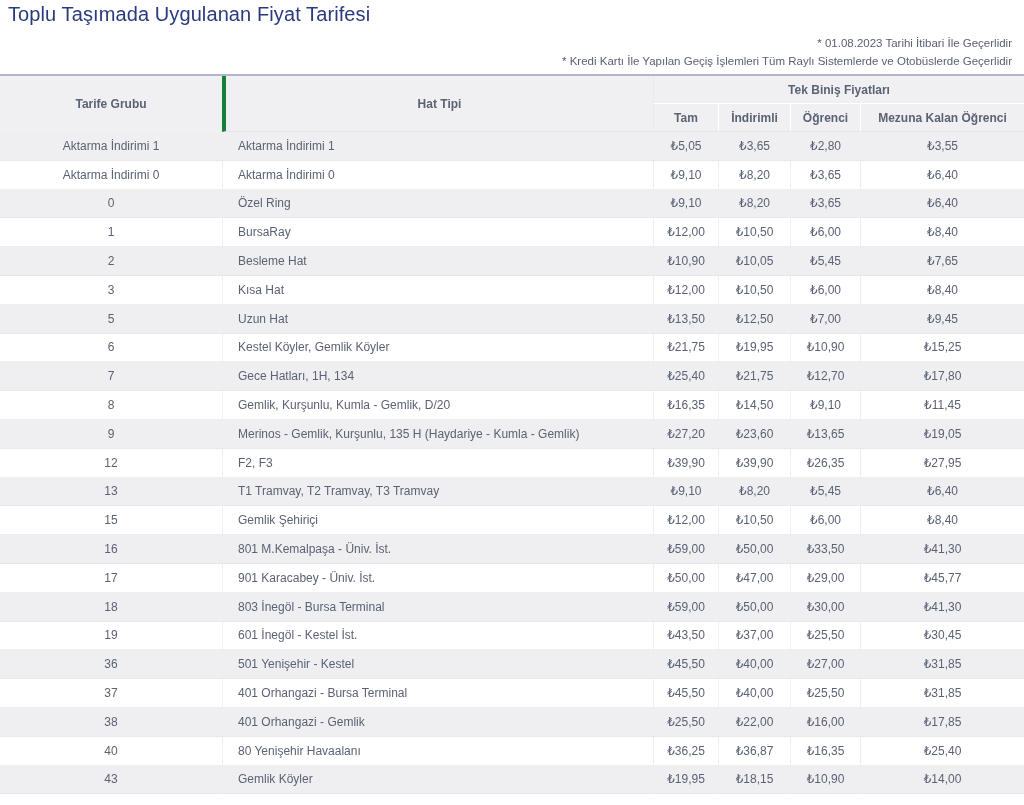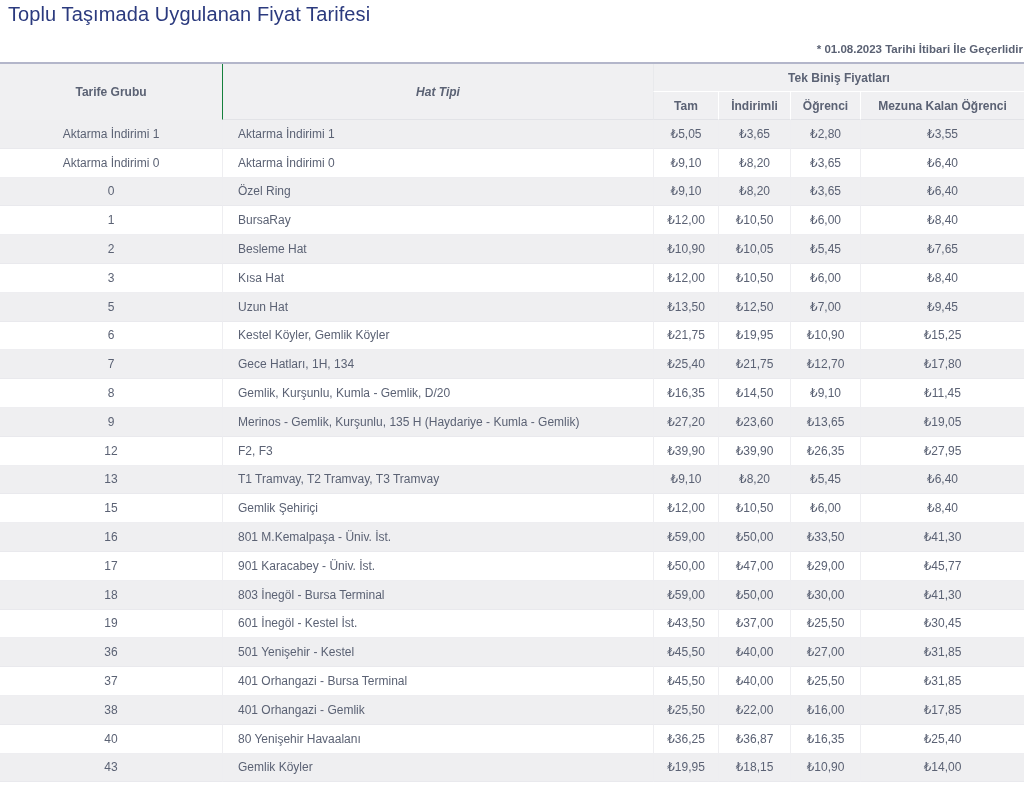--- a/index.html
+++ b/index.html
@@ -10,24 +10,23 @@
     overflow: hidden;
   }
   .page-title {
     font-size: 20px;
     font-weight: 400;
     color: #2b3a7e;
     padding: 3px 0 0 8px;
     letter-spacing: 0.1px;
   }
   .notes {
-    margin-top: 14px;
+    margin-top: 8px;
     text-align: right;
-    padding-right: 1px;
-    font-weight: bold;
+    padding-right: 12px;
   }
   .note-line {
     font-size: 11.5px;
     line-height: 18px;
     color: #5a6173;
   }
   table.fare-table {
     width: 1024px;
     margin-top: 4px;
     border-spacing: 0;
@@ -36,21 +35,21 @@
   }
   .fare-table thead th {
     background: #f0f0f2;
     color: #5b6274;
     font-size: 12px;
     font-weight: 700;
     vertical-align: middle;
   }
   .fare-table thead tr.group-row th { height: 28px; }
   .fare-table thead tr.sub-row th { height: 28px; margin-top: 41px; }
-  .fare-table thead th.span-col { border-left: 1px solid #15803d; font-style: italic; }
+  .fare-table thead th.span-col { border-left: 4px solid #15803d; }
   .fare-table thead th.group-head {
     border-left: 1px solid #e8e9ec;
     border-bottom: 1px solid #ffffff;
   }
   .fare-table thead th.sub-head { border-left: 1px solid #ffffff; }
   .fare-table thead th.sub-head:first-child { border-left: 1px solid #e8e9ec; }
   .fare-table thead tr.sub-row th,
   .fare-table thead th.span-col { border-bottom: 1px solid #e2e3e7; }
   .fare-table tbody td {
     height: 28.8px;
@@ -71,20 +70,21 @@
   .fare-table tbody tr:nth-child(odd) td { background: #efeff1; border-bottom-color: #e9e9ed; }
   .fare-table tbody tr:nth-child(even) td { background: #ffffff; }
 </style>
 </head>
 <body>
 
 <h1 class="page-title">Toplu Taşımada Uygulanan Fiyat Tarifesi</h1>
 
 <div class="notes">
   <div class="note-line">* 01.08.2023 Tarihi İtibari İle Geçerlidir</div>
+  <div class="note-line">* Kredi Kartı İle Yapılan Geçiş İşlemleri Tüm Raylı Sistemlerde ve Otobüslerde Geçerlidir</div>
 </div>
 
 <table class="fare-table">
   <colgroup>
     <col style="width:222px">
     <col style="width:431px">
     <col style="width:65px">
     <col style="width:72px">
     <col style="width:70px">
     <col style="width:164px">

